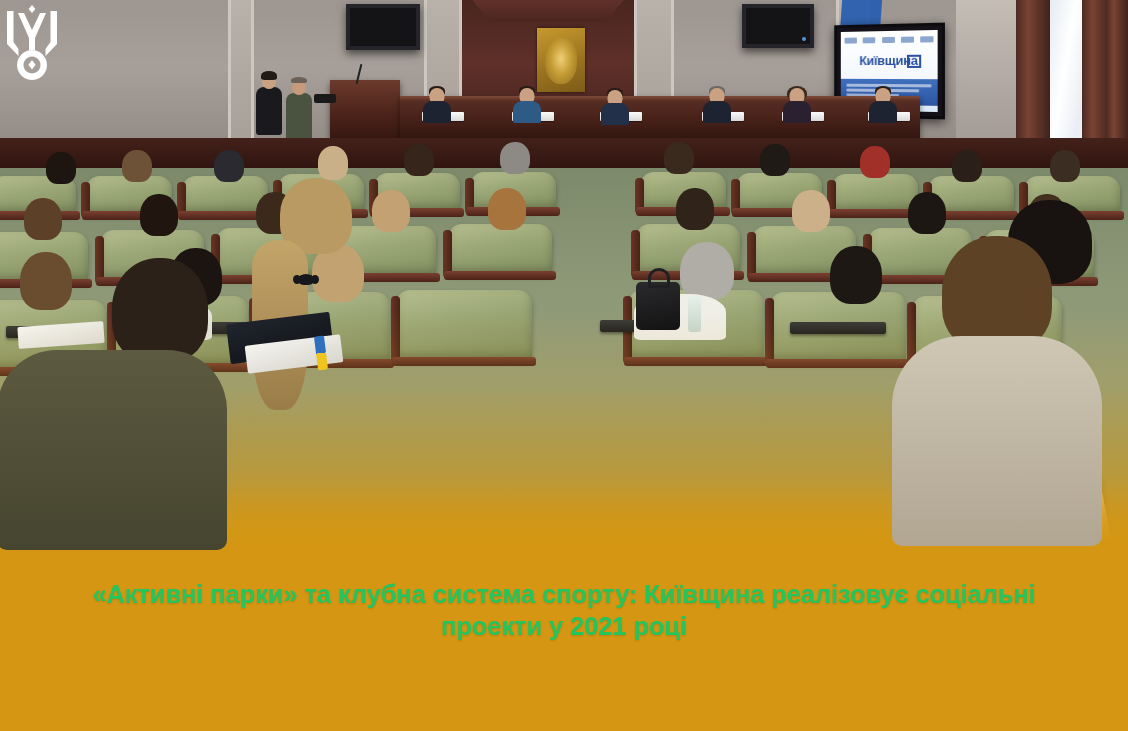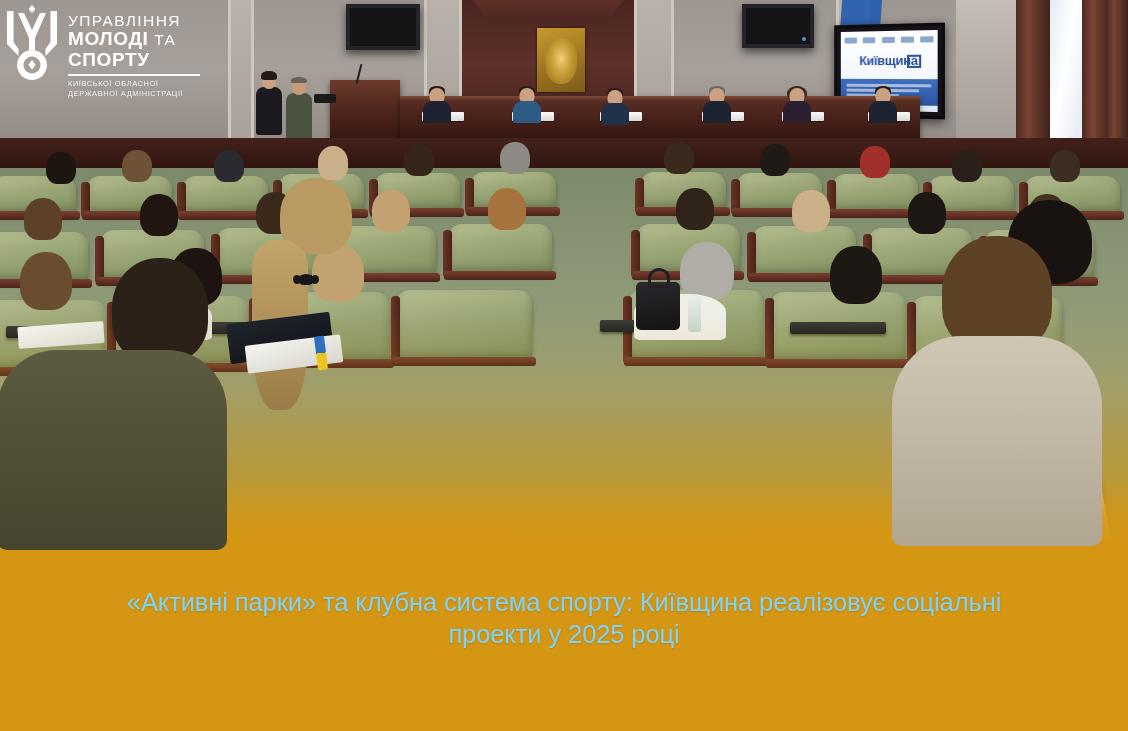--- a/index.html
+++ b/index.html
@@ -329,25 +329,25 @@
   .logo-rule{
     width:132px; height:1.6px; background:#fff; margin:4px 0 3px;
   }
   .logo-sub{
     font-size:7.4px; font-weight:400; letter-spacing:.62px; line-height:1.38;
     text-transform:uppercase; color:#f2f2f2;
   }
 
   
   .caption{
-    position:absolute; left:0; right:0; bottom:80px;
+    position:absolute; left:0; right:0; bottom:88px;
     text-align:center;
-    color:#7dd3fc;
+    color:#22c55e;
     font-family:"Liberation Sans", sans-serif;
-    font-weight:400;
+    font-weight:700;
     font-size:25.5px;
     line-height:1.28;
     letter-spacing:-.1px;
     padding:0 16px;
     z-index:7;
     text-shadow:0 1px 2px rgba(120,80,0,.30);
   }
   .caption span{ display:block; }
 </style>
 </head>
@@ -625,31 +625,20 @@
 
         <polygon points="12,9 18,9 26,26 34,9 40,9 29,34 29,46 23,46 23,34"></polygon>
 
         <path d="M26,46 a15,15 0 1,0 0.01,0 z M26,52.5 a8.5,8.5 0 1,1 -0.01,0 z"></path>
 
         <rect x="38" y="55" width="10" height="6" fill="#8b857f" opacity="0"></rect>
 
         <polygon points="26,56 29.6,60.8 26,65.6 22.4,60.8"></polygon>
       </g>
     </svg>
-    <div class="logo-text">
-      <div class="logo-l1">УПРАВЛІННЯ</div>
-      <div class="logo-l2">
-        <span>МОЛОДІ</span>
-        <span class="lite">ТА</span>
-      </div>
-      <div class="logo-l3">СПОРТУ</div>
-      <div class="logo-rule"></div>
-      <div class="logo-sub">КИЇВСЬКОЇ ОБЛАСНОЇ</div>
-      <div class="logo-sub">ДЕРЖАВНОЇ АДМІНІСТРАЦІЇ</div>
-    </div>
   </div>
 
   <div class="caption">
     <span>«Активні парки» та клубна система спорту: Київщина реалізовує соціальні</span>
-    <span>проекти у 2025 році</span>
+    <span>проекти у 2021 році</span>
   </div>
 
 </div>
 
 </body></html>

